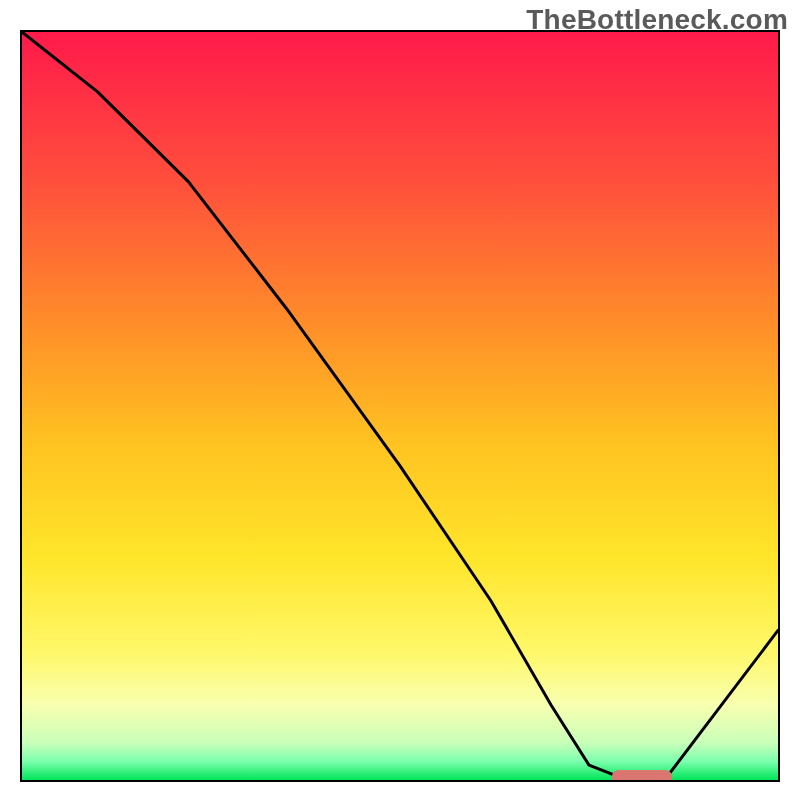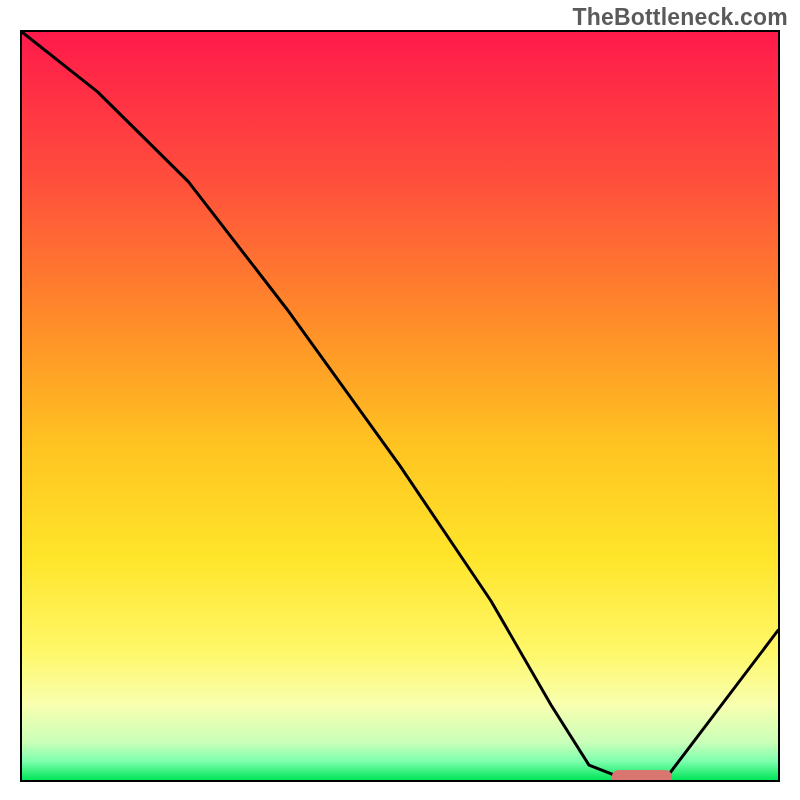--- a/index.html
+++ b/index.html
@@ -13,21 +13,21 @@
   }
   .frame {
     position: relative;
     width: 800px;
     height: 800px;
   }
   .watermark {
     position: absolute;
     top: 4px;
     right: 12px;
-    font-size: 23px;
+    font-size: 28px;
     font-weight: 600;
     color: #5a5a5a;
     letter-spacing: 0.2px;
     z-index: 5;
   }
   .plot {
     position: absolute;
     left: 20px;
     top: 30px;
     width: 760px;

